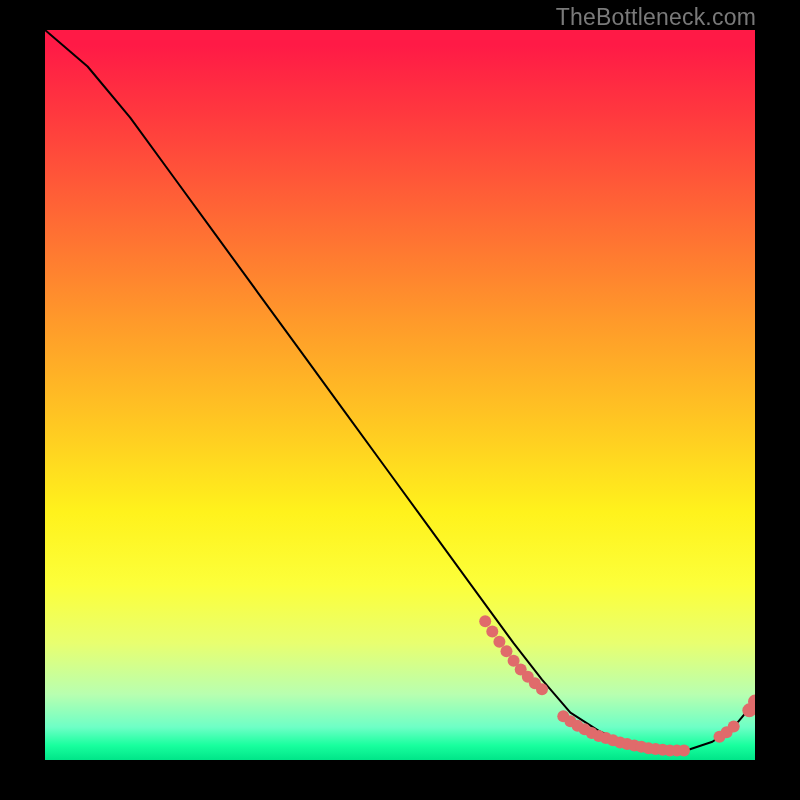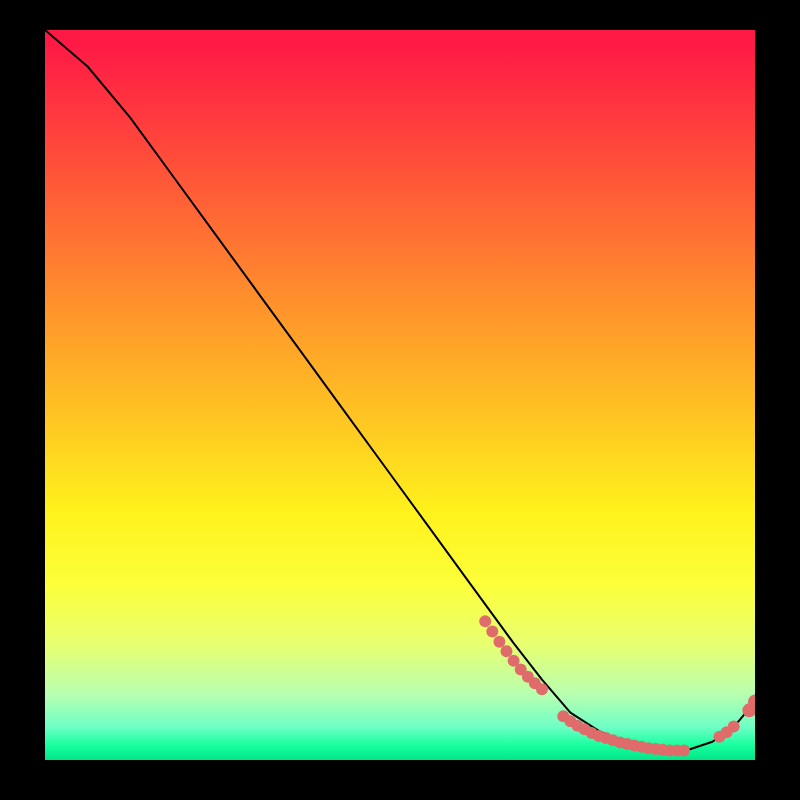--- a/index.html
+++ b/index.html
@@ -55,20 +55,21 @@
     font-weight: 400;
     letter-spacing: 0.2px;
     user-select: none;
   }
 </style>
 </head>
 <body>
 
 <div class="frame">
 
+  <div class="watermark">TheBottleneck.com</div>
 
   <div class="plot-area">
     <svg class="plot-svg" viewBox="0 0 710 730" preserveAspectRatio="none">
       <g id="svg-content">
           <path d="M0.00 0.00 L42.60 36.50 L85.20 87.60 L127.80 146.00 L170.40 204.40 L213.00 262.80 L255.60 321.20 L298.20 379.60 L340.80 438.00 L383.40 496.40 L426.00 554.80 L468.60 613.20 L497.00 649.70 L525.40 682.55 L553.80 700.80 L582.20 713.94 L610.60 720.51 L639.00 721.24 L667.40 711.75 L688.70 697.15 L710.00 671.60" fill="none" stroke="#000000" stroke-width="2" stroke-linecap="round" stroke-linejoin="round"></path>
           <circle cx="440.20" cy="591.30" r="6" fill="#e06b6b"></circle>
           <circle cx="447.30" cy="601.52" r="6" fill="#e06b6b"></circle>
           <circle cx="454.40" cy="611.74" r="6" fill="#e06b6b"></circle>
           <circle cx="461.50" cy="621.23" r="6" fill="#e06b6b"></circle>
           <circle cx="468.60" cy="630.72" r="6" fill="#e06b6b"></circle>

